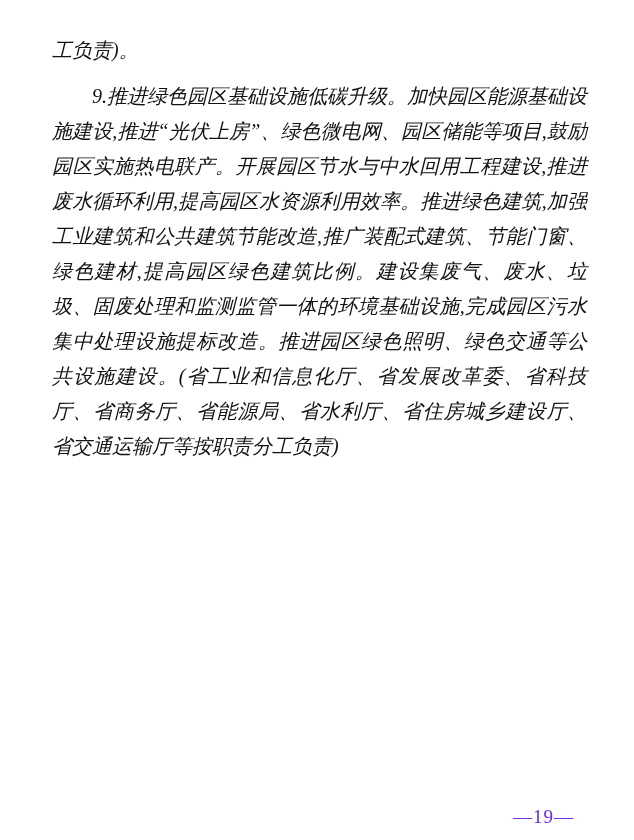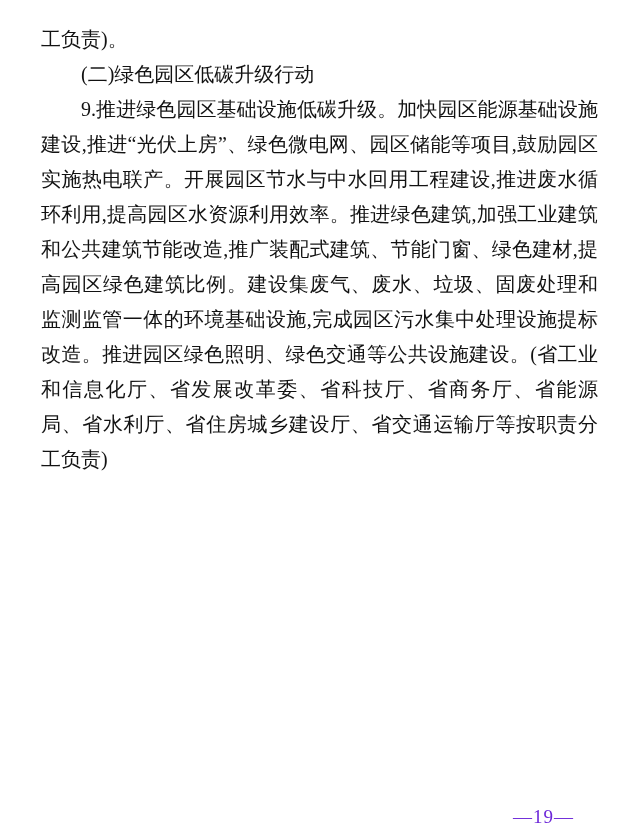--- a/index.html
+++ b/index.html
@@ -16,26 +16,27 @@
   }
   .page {
     position: relative;
     box-sizing: border-box;
     width: 634px;
     height: 840px;
     padding: 22px 36px 0 41px;
     background: #ffffff;
   }
   .content p {
-    margin: 0;
+    margin: 11px;
     font-size: 20px;
     line-height: 35px;
     text-align: justify;
     text-align-last: left;
     word-break: break-all;
+    font-style: italic;
   }
   .p-body, .p-heading {
     text-indent: 2em;
   }
   .p-continuation {
     text-indent: 0;
   }
   .p-heading {
     
     font-weight: normal;
@@ -49,17 +50,16 @@
     color: #6d28d9;
   }
 </style>
 </head>
 <body>
 
 <div class="page">
   <div class="content">
 
   <p class="p-continuation">工负责)。</p>
-      <p class="p-heading">(二)绿色园区低碳升级行动</p>
       <p class="p-body">9.推进绿色园区基础设施低碳升级。加快园区能源基础设施建设,推进“光伏上房”、绿色微电网、园区储能等项目,鼓励园区实施热电联产。开展园区节水与中水回用工程建设,推进废水循环利用,提高园区水资源利用效率。推进绿色建筑,加强工业建筑和公共建筑节能改造,推广装配式建筑、节能门窗、绿色建材,提高园区绿色建筑比例。建设集废气、废水、垃圾、固废处理和监测监管一体的环境基础设施,完成园区污水集中处理设施提标改造。推进园区绿色照明、绿色交通等公共设施建设。(省工业和信息化厅、省发展改革委、省科技厅、省商务厅、省能源局、省水利厅、省住房城乡建设厅、省交通运输厅等按职责分工负责)</p>
     </div>
   <div class="footer">—19—</div>
 </div>
 
 </body></html>

